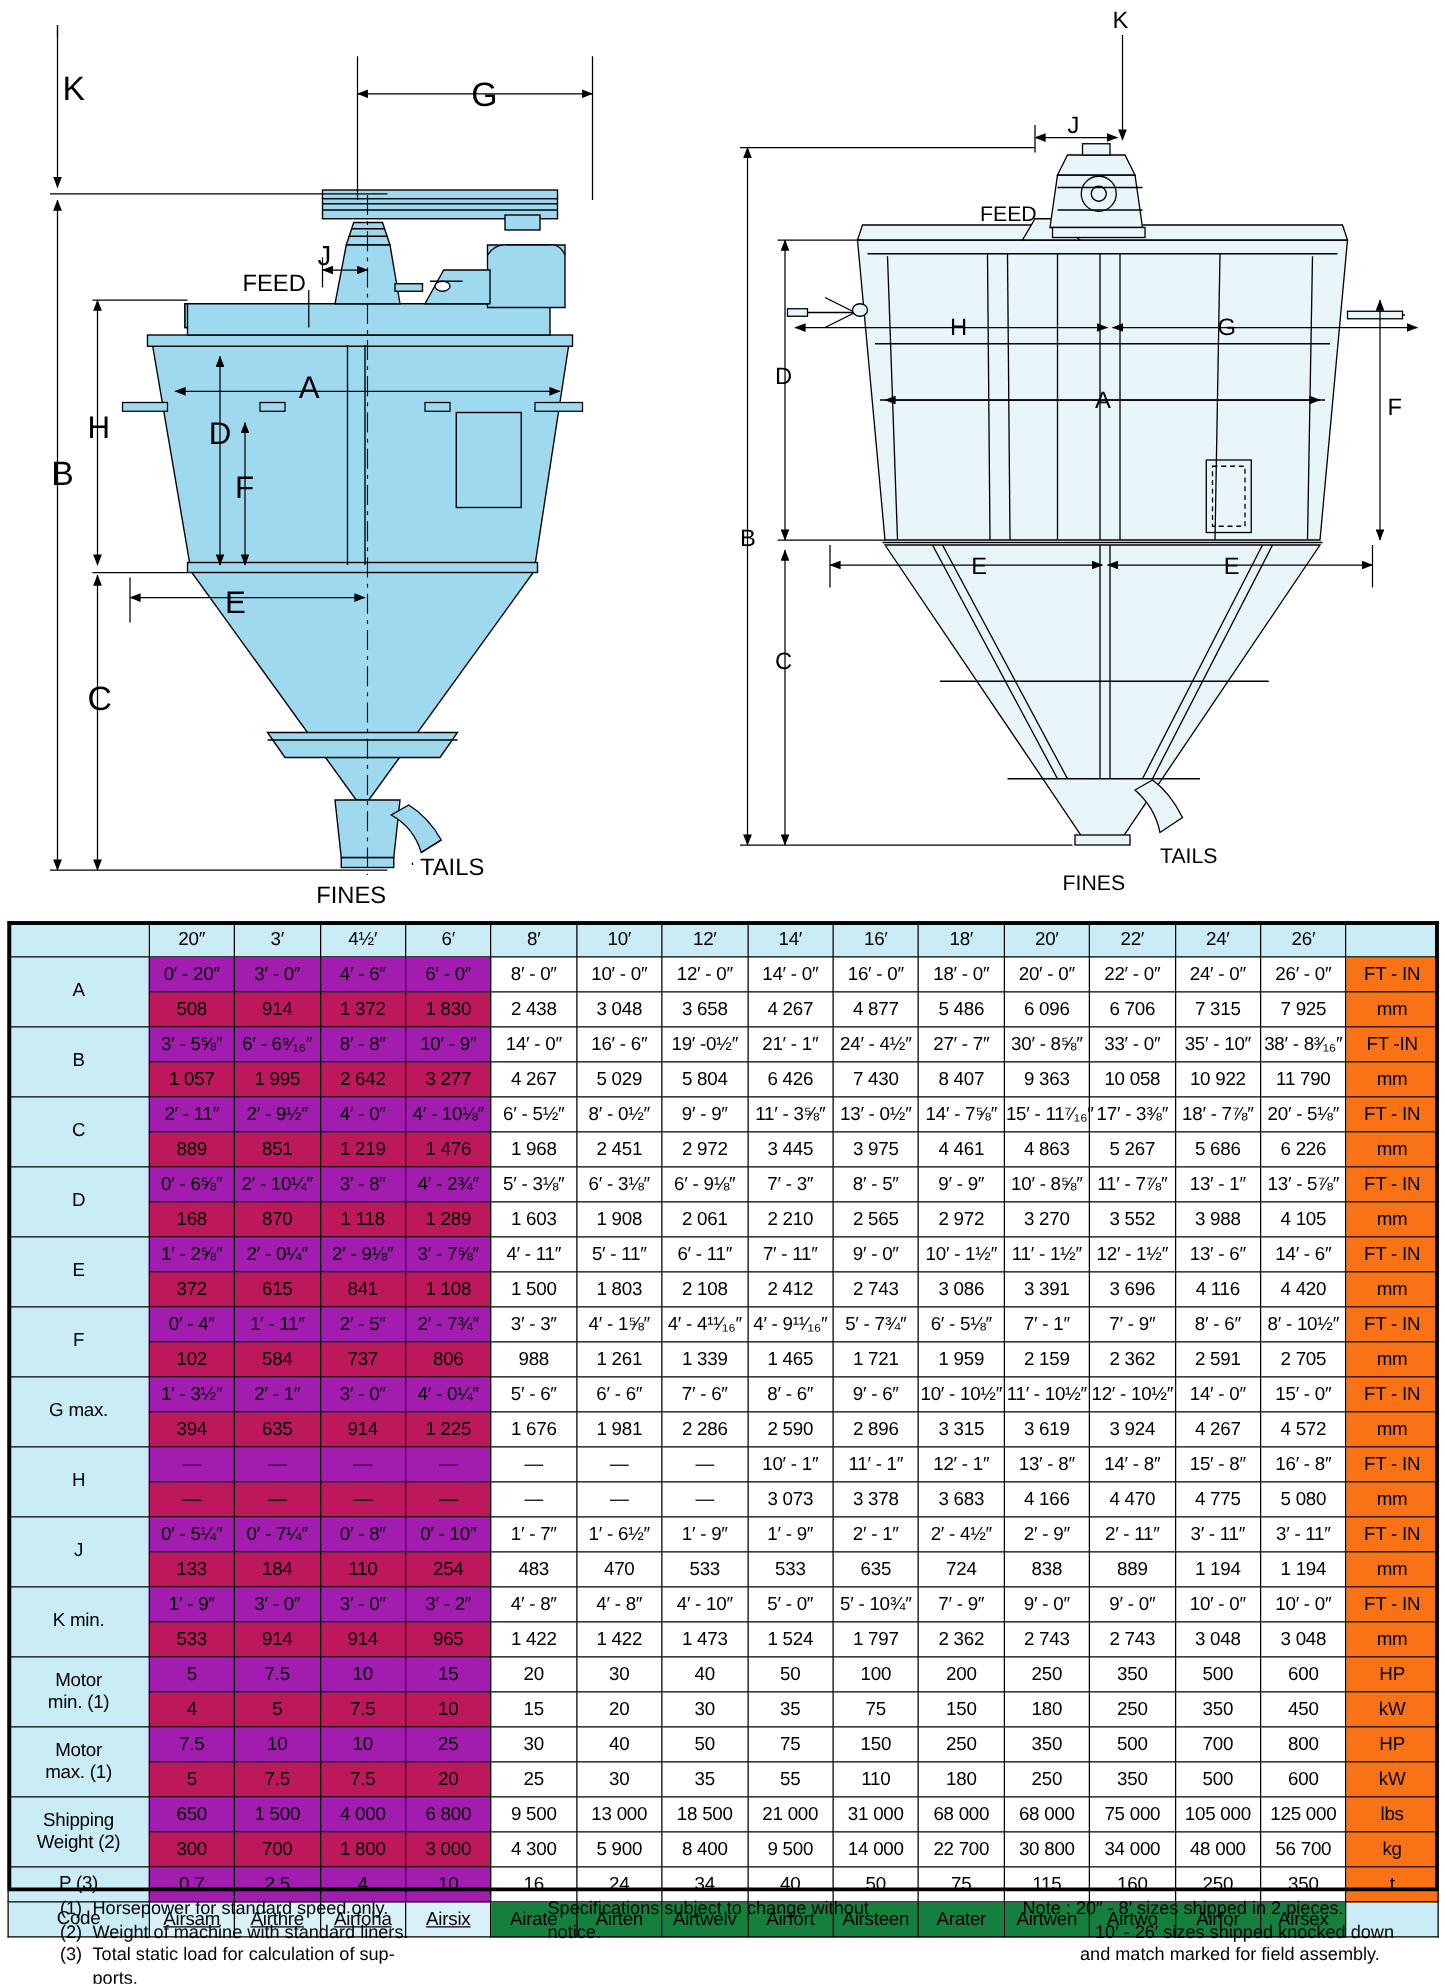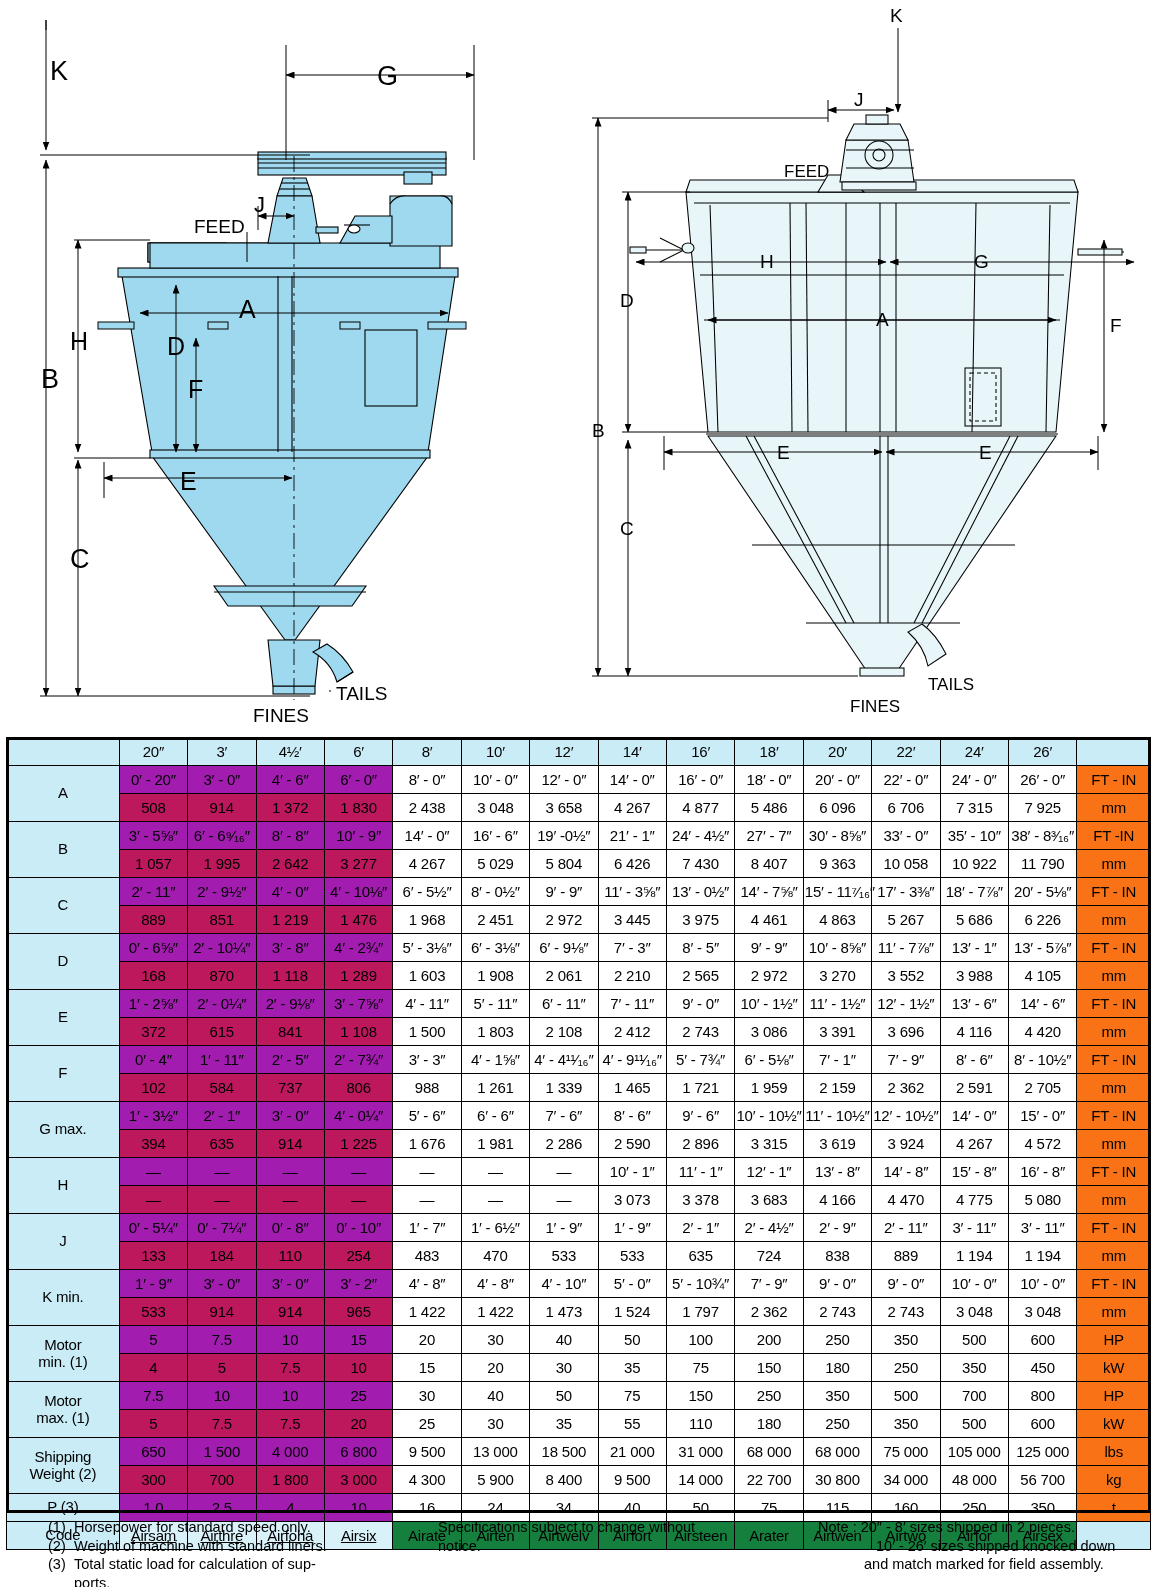--- a/index.html
+++ b/index.html
@@ -765,21 +765,21 @@
             <td>14 000</td>
             <td>22 700</td>
             <td>30 800</td>
             <td>34 000</td>
             <td>48 000</td>
             <td>56 700</td>
             <td class="unit">kg</td>
           </tr>
           <tr>
             <td class="rowhdr" rowspan="1">P (3)</td>
-            <td class="sm">1.0</td>
+            <td class="sm">0.7</td>
             <td class="sm">2.5</td>
             <td class="sm">4</td>
             <td class="sm">10</td>
             <td>16</td>
             <td>24</td>
             <td>34</td>
             <td>40</td>
             <td>50</td>
             <td>75</td>
             <td>115</td>

